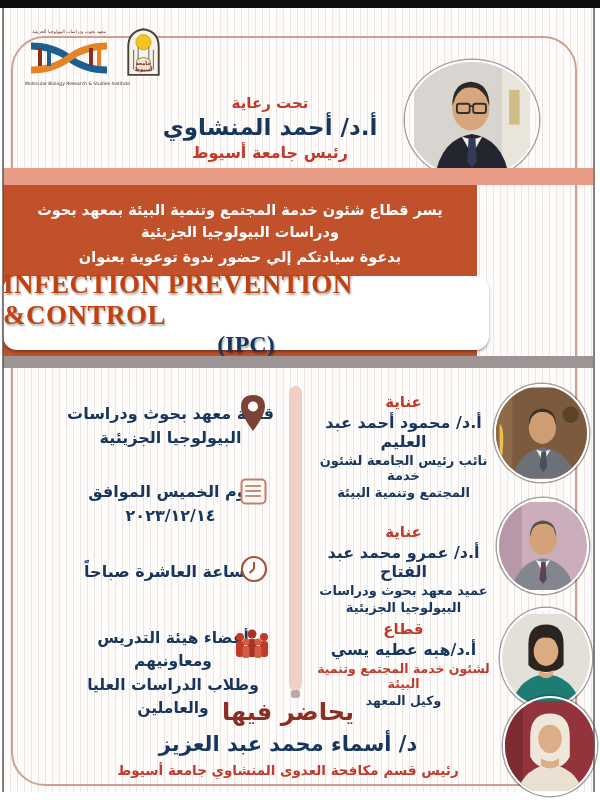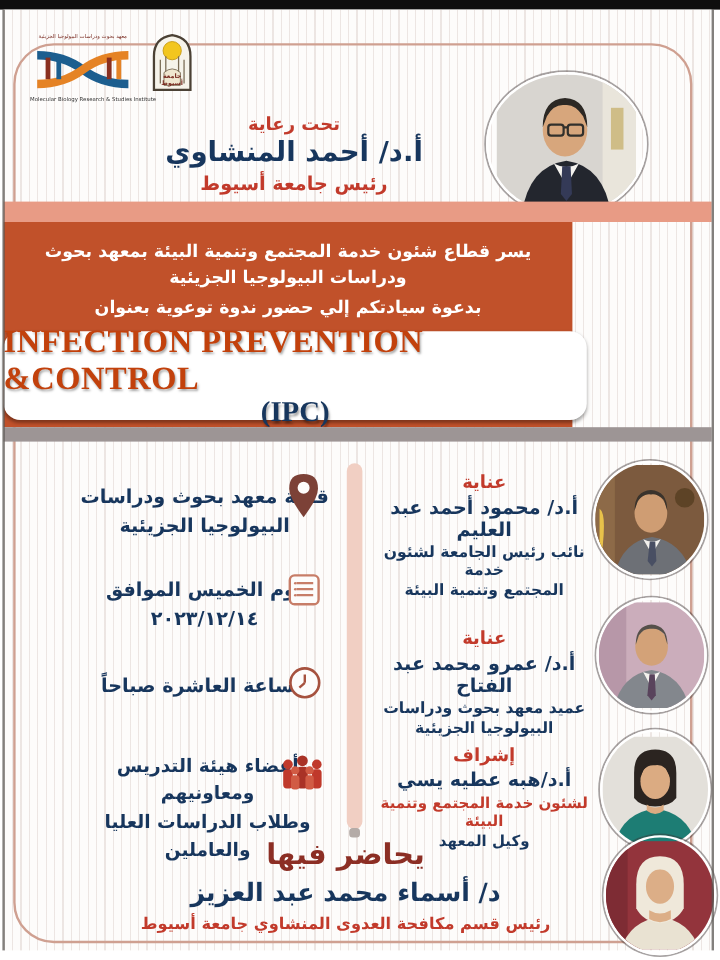--- a/index.html
+++ b/index.html
@@ -13,21 +13,21 @@
   .content { position:absolute; left:3px; top:8px; width:590px; height:784px;
     background:#fdfcfb;
     background-image:repeating-linear-gradient(to right, rgba(170,140,130,.20) 0 1px, transparent 1px 7px);
   }
   .rounded-frame { position:absolute; left:8px; top:28px; width:566px; height:750px;
     border:2px solid #cfa091; border-radius:34px; }
 
   
   .dna-logo { position:absolute; left:22px; top:22px; width:88px; height:52px; }
   .emblem { position:absolute; left:112px; top:19px; width:46px; height:66px;padding-left:11px; }
-  .patronage { position:absolute; left:122px; top:86px; width:240px; text-align:center; direction:rtl; }
+  .patronage { position:absolute; left:147px; top:86px; width:240px; text-align:center; direction:rtl; }
   .patronage .lbl { color:#c23a2b; font-weight:bold; font-size:15px; }
   .patronage .nm  { color:#17365d; font-weight:bold; font-size:23px; margin-top:2px;text-align:center; }
   .patronage .tt  { color:#c23a2b; font-weight:bold; font-size:16px; margin-top:3px; }
   .photo { border-radius:50%; overflow:hidden; position:absolute; border:2px solid #fff;
            box-shadow:0 0 0 1.5px rgba(60,50,50,.45); }
   .photo svg { display:block; width:100%; height:100%; }
   .photo-president { left:402px; top:52px; width:134px; height:120px; }
 
   
   .salmon-bar { position:absolute; left:0; top:160px; width:590px; height:17px; background:#e89b85; }
@@ -229,21 +229,21 @@
         <rect x="0" width="26" height="100" fill="#b797a8"></rect>
         <path d="M14 100 Q22 68 50 64 Q78 68 86 100 Z" fill="#83878d"></path>
         <path d="M42 66 L50 81 L58 66 Q50 70 42 66 Z" fill="#f4f2ee"></path>
         <path d="M48 68 L53 68 L54 88 L50 93 L46 88 Z" fill="#59435c"></path>
         <ellipse cx="50" cy="42" rx="15.5" ry="18" fill="#d3a278"></ellipse>
         <path d="M35 40 Q35 22 50 21 Q65 22 65 40 L62 30 Q56 24 50 25 Q43 24 38 31 Z" fill="#55504a"></path>
       </svg>
     </div>
 
     <div class="official" style="left:313px; top:612px;">
-      <div class="role">إشراف</div>
+      <div class="role">قطاع</div>
       <div class="oname">أ.د/هبه عطيه يسي</div>
       <div class="oline red" style="font-size:12.5px;">لشئون خدمة المجتمع وتنمية البيئة</div>
       <div class="oline" style="font-size:12.5px;">وكيل المعهد</div>
     </div>
     <div class="photo photo-vd">
       <svg viewBox="0 0 100 100">
         <rect width="100" height="100" fill="#e3e0da"></rect>
         <path d="M12 100 Q20 72 50 68 Q80 72 88 100 Z" fill="#1d7d74"></path>
         <path d="M30 34 Q30 12 50 12 Q70 12 70 34 L70 58 Q64 66 50 66 Q36 66 30 58 Z" fill="#2b2420"></path>
         <ellipse cx="50" cy="42" rx="14" ry="17" fill="#dbab82"></ellipse>

